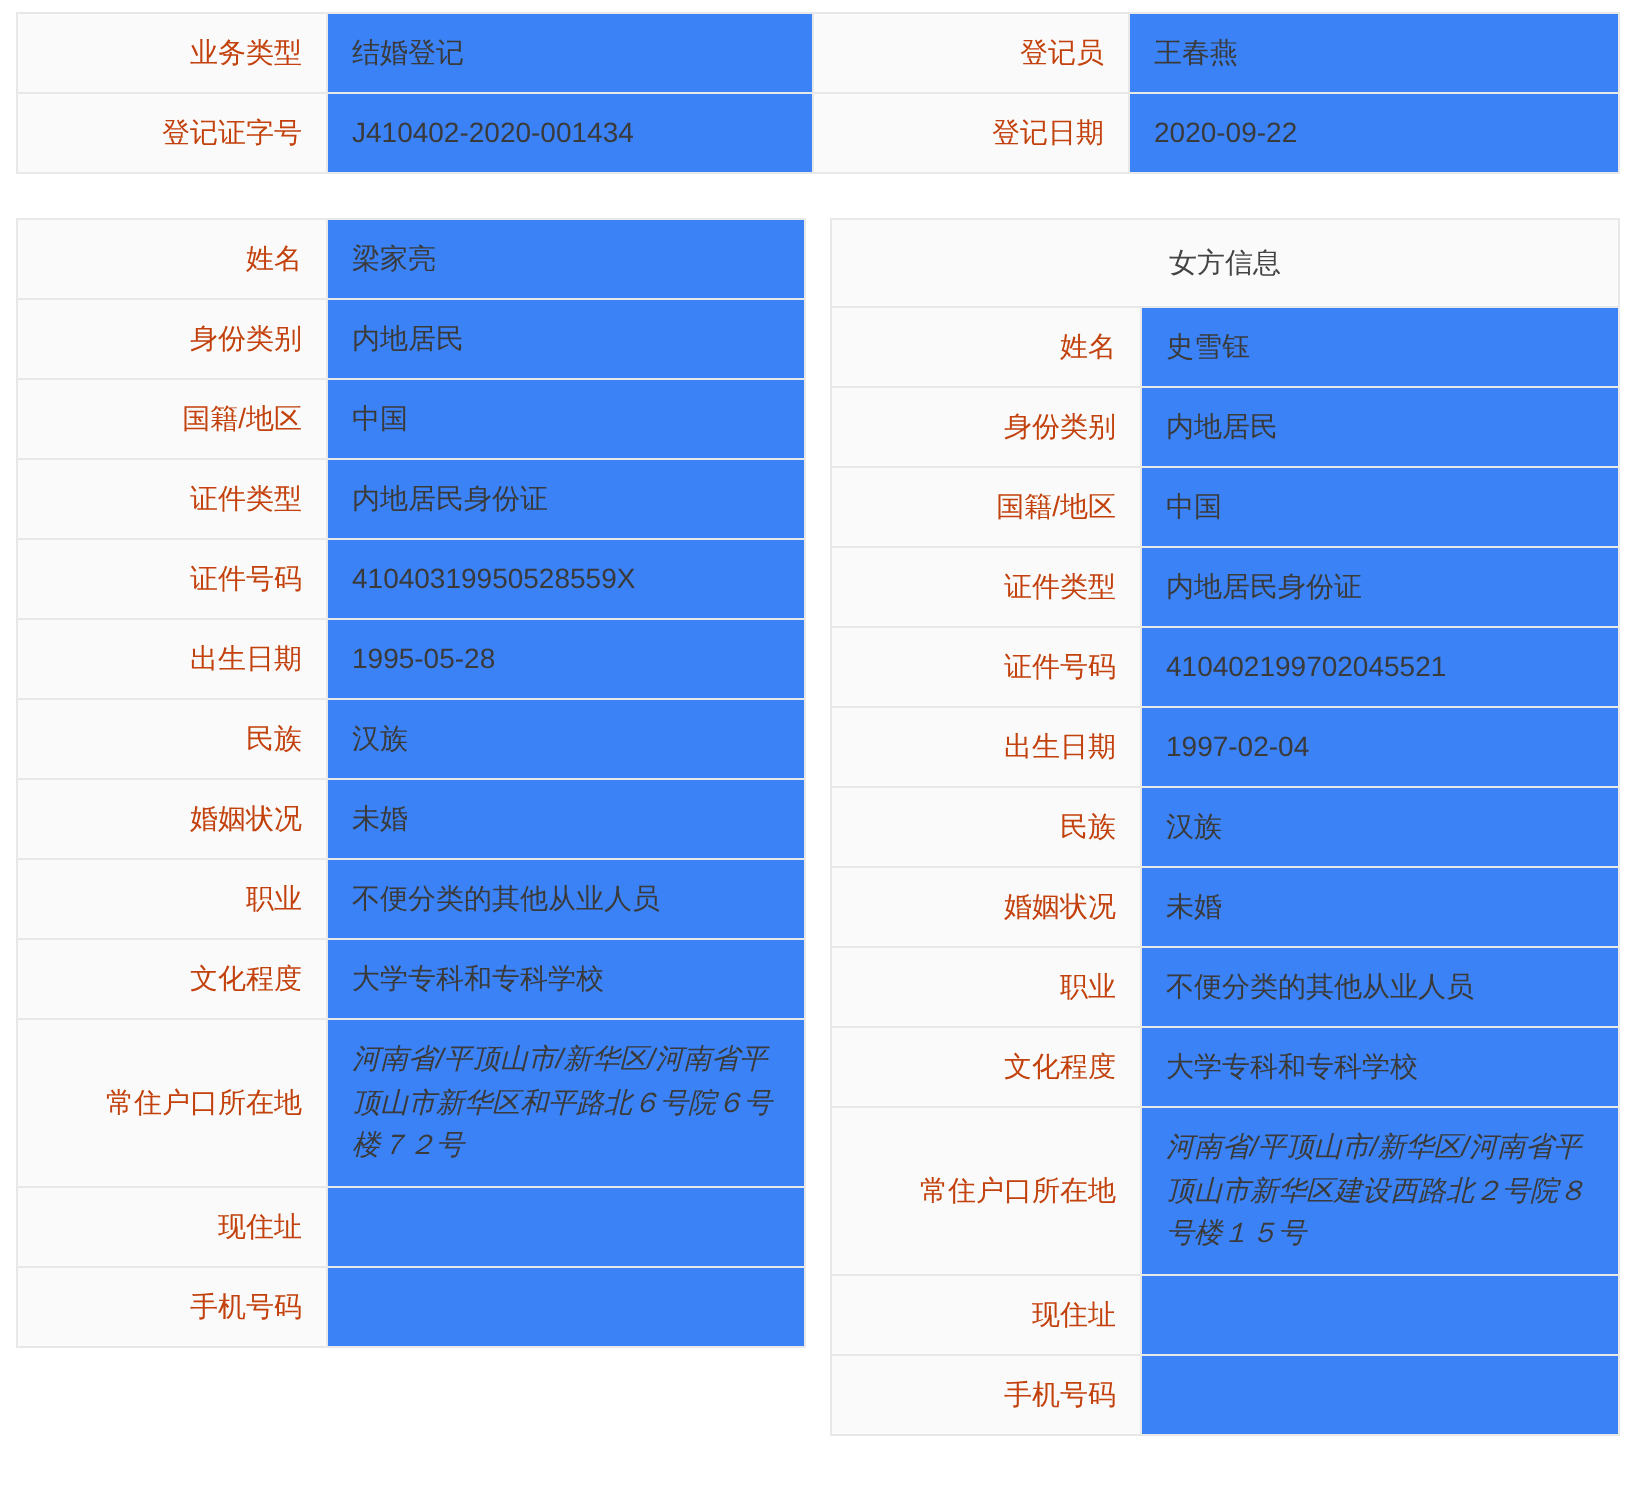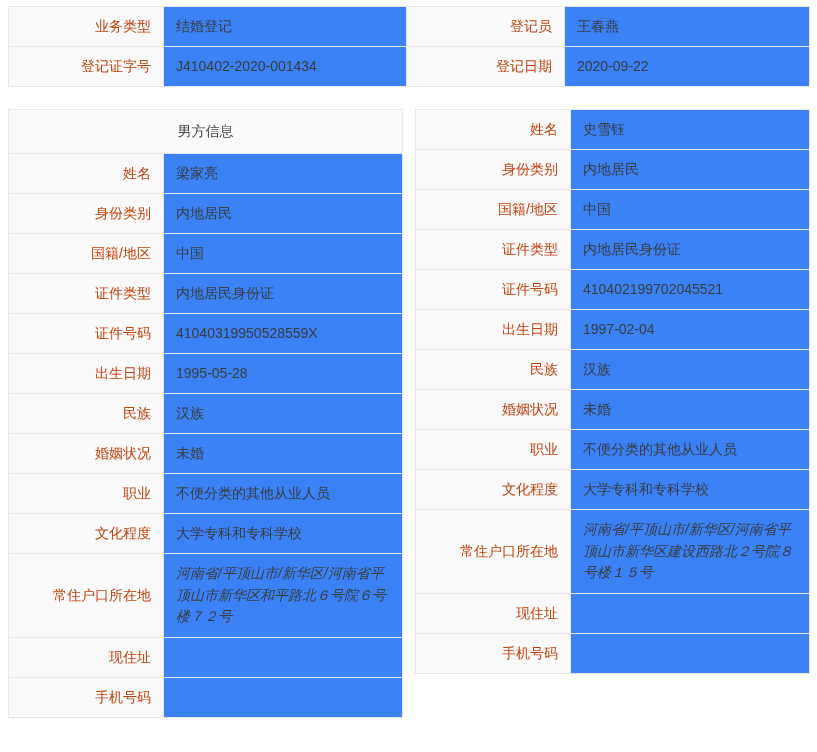--- a/index.html
+++ b/index.html
@@ -109,23 +109,20 @@
   <div class="panels">
 
     <div class="panel">
       <table>
         <colgroup>
             <col class="l">
             <col class="v">
           </colgroup>
         <tbody>
           <tr>
-            <td class="header" colspan="2">男方信息</td>
-          </tr>
-          <tr>
             <td class="label">姓名</td>
             <td class="value">梁家亮</td>
           </tr>
           <tr>
             <td class="label">身份类别</td>
             <td class="value">内地居民</td>
           </tr>
           <tr>
             <td class="label">国籍/地区</td>
             <td class="value">中国</td>
@@ -175,20 +172,23 @@
     </div>
 
     <div class="panel">
       <table>
         <colgroup>
             <col class="l">
             <col class="v">
           </colgroup>
         <tbody>
           <tr>
+            <td class="header" colspan="2">女方信息</td>
+          </tr>
+          <tr>
             <td class="label">姓名</td>
             <td class="value">史雪钰</td>
           </tr>
           <tr>
             <td class="label">身份类别</td>
             <td class="value">内地居民</td>
           </tr>
           <tr>
             <td class="label">国籍/地区</td>
             <td class="value">中国</td>

